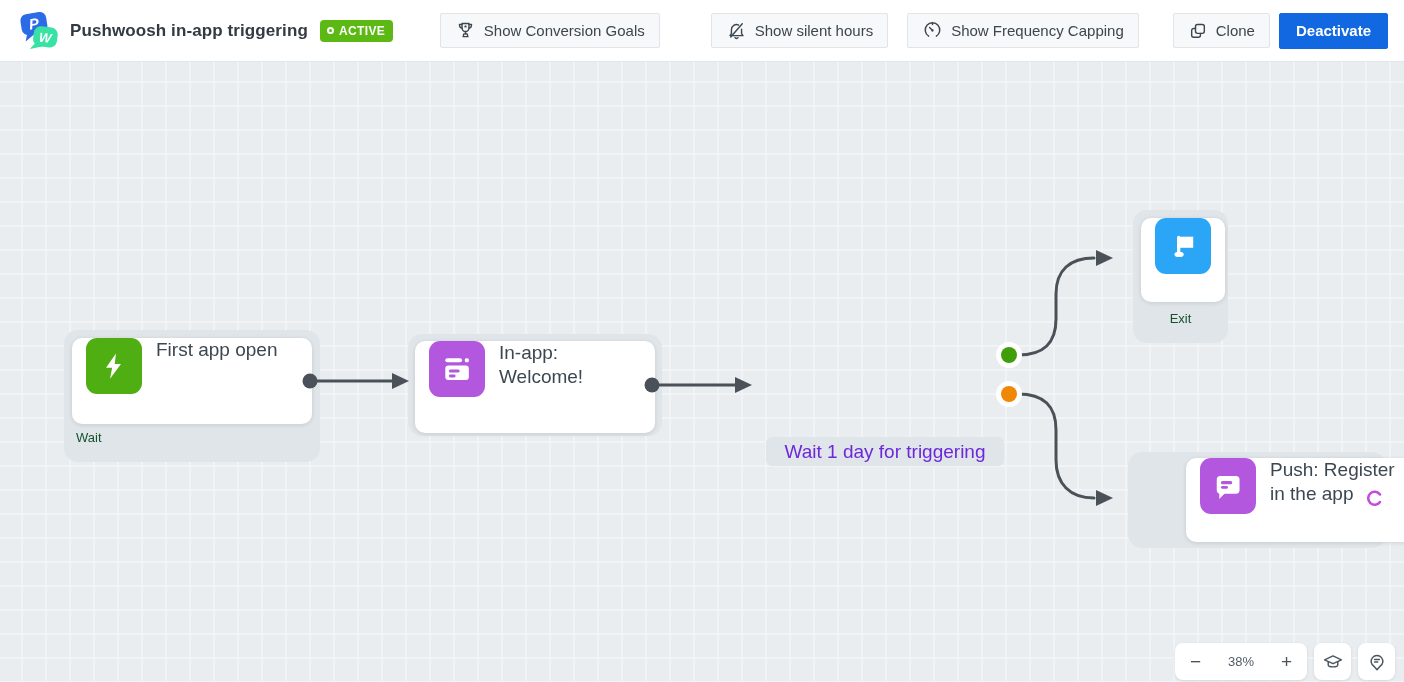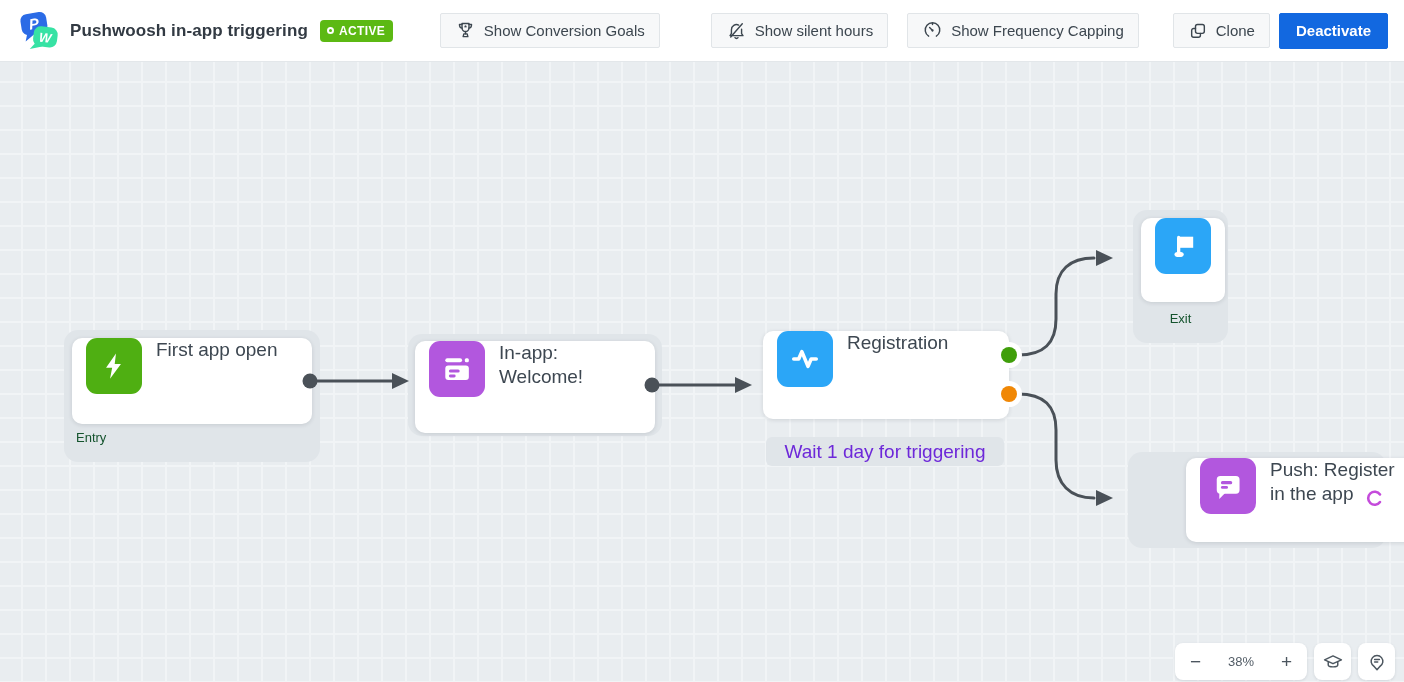--- a/index.html
+++ b/index.html
@@ -127,21 +127,21 @@
   </button>
 
   <button class="hbtn btn-primary">
     <span>Deactivate</span>
   </button>
 </div>
 
 <div class="canvas">
 
   <div class="group" style="left:64px; top:268px; width:256px; height:132px;">
-    <div class="sublabel" style="left:12px; top:100px;">Entry</div>
+    <div class="sublabel" style="left:12px; top:100px;">Wait</div>
   </div>
   <div class="card" style="left:72px; top:276px; width:240px; height:86px;">
     <div class="nicon icon-green">
       <svg width="34" height="34" viewBox="0 0 24 24">
         <path d="M13.4 3.2 6.4 13.3h4.3L9.2 21l7.7-10.5h-4.4z" fill="#ffffff"></path>
       </svg>
     </div>
     <div class="ntitle">First app open</div>
   </div>
 
@@ -152,28 +152,20 @@
         <rect x="4.2" y="4.8" width="11.2" height="2.7" rx="1.35" fill="#ffffff"></rect>
         <rect x="17.2" y="4.8" width="2.7" height="2.7" rx="1" fill="#ffffff"></rect>
         <rect x="4.2" y="9.7" width="15.7" height="9.6" rx="2" fill="#ffffff"></rect>
         <rect x="6.6" y="12.3" width="7.2" height="2.1" rx="1" fill="#b257de"></rect>
         <rect x="6.6" y="15.7" width="4.5" height="1.9" rx="0.95" fill="#b257de"></rect>
       </svg>
     </div>
     <div class="ntitle" style="width:150px;">In-app: Welcome!</div>
   </div>
 
-  <div class="card" style="left:763px; top:269px; width:246px; height:88px;">
-    <div class="nicon icon-blue">
-      <svg width="36" height="36" viewBox="0 0 24 24" fill="none" stroke="#ffffff" stroke-width="2.4" stroke-linecap="round" stroke-linejoin="round">
-        <path d="M4.5 12h3.3l2.1-4.9 4.1 9.8 2.1-4.9h3.4"></path>
-      </svg>
-    </div>
-    <div class="ntitle">Registration</div>
-  </div>
   <div class="wait-label">Wait 1 day for triggering</div>
 
   <div class="group" style="left:1133px; top:148px; width:95px; height:133px;">
     <div class="sublabel" style="left:0; top:101px; width:95px; text-align:center;">Exit</div>
   </div>
   <div class="card" style="left:1141px; top:156px; width:84px; height:84px; padding-left:0; justify-content:center;">
     <div class="nicon icon-blue">
       <svg width="36" height="36" viewBox="0 0 24 24">
         <rect x="8" y="5.2" width="2.2" height="11.5" rx="1.1" fill="#ffffff"></rect>
         <path d="M10 5.8h8.8v7.4H10z" fill="#ffffff"></path>

